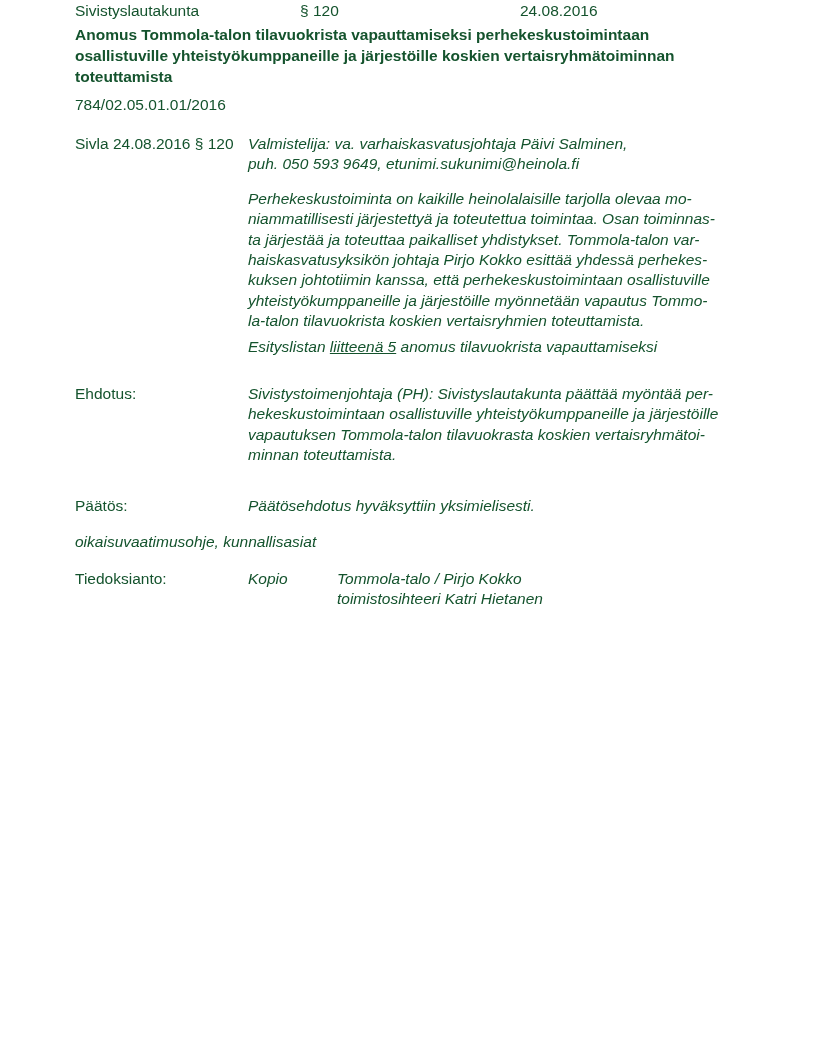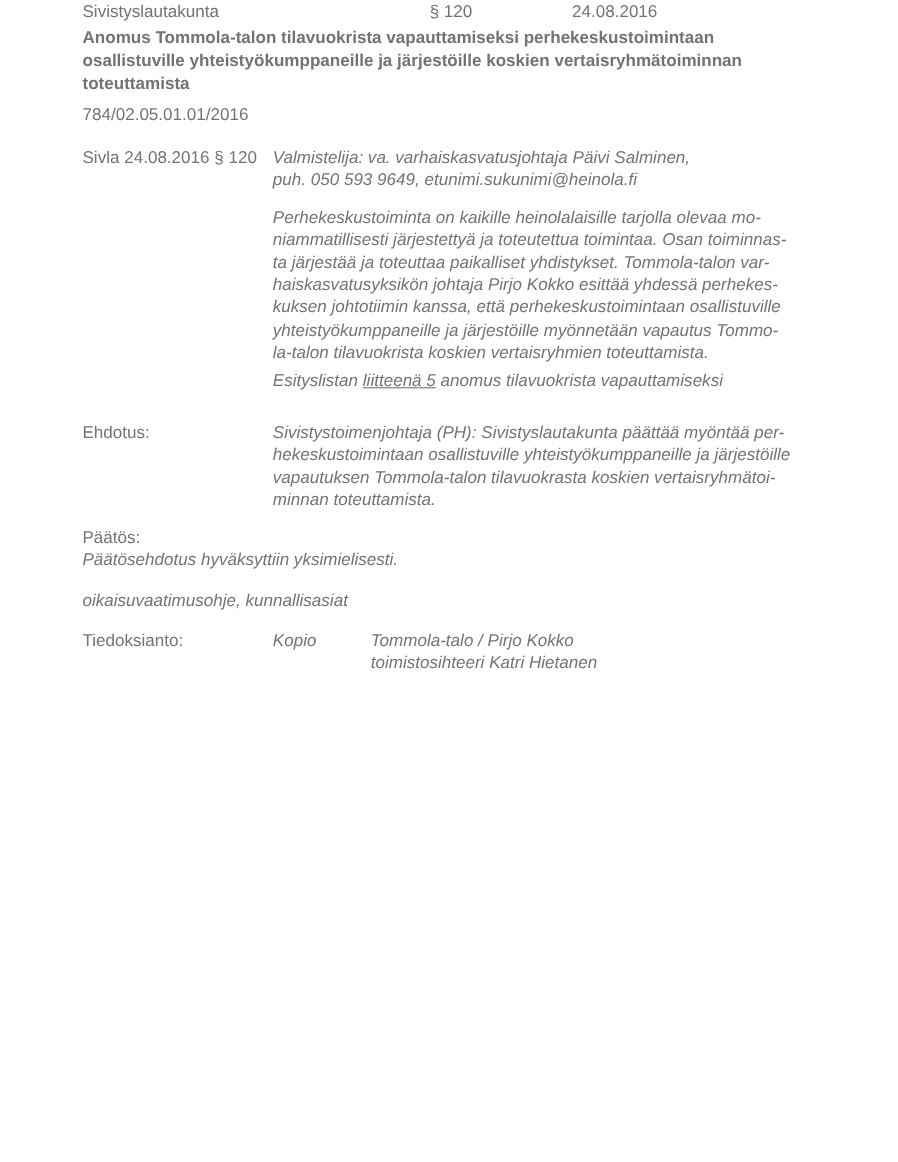--- a/index.html
+++ b/index.html
@@ -7,31 +7,31 @@
     padding: 0;
     background: #ffffff;
   }
   .page {
     position: relative;
     width: 816px;
     height: 1056px;
     box-sizing: border-box;
     padding: 2px 40px 0 75px;
     background: #ffffff;
-    color: #737373;
+    color: #14532d;
     font-family: "Liberation Sans", "DejaVu Sans", sans-serif;
     font-size: 15.5px;
     overflow: hidden;
   }
   .header-row {
     display: flex;
     line-height: 18px;
   }
   .header-col1 { width: 225px; }
-  .header-col2 { width: 220px; text-align: center; }
+  .header-col2 { width: 220px; }
   .header-col3 { }
   .doc-title {
     margin-top: 4px;
     width: 648px;
     font-weight: bold;
     line-height: 21px;
   }
   .diary-number {
     margin-top: 9px;
     line-height: 18px;
@@ -48,21 +48,21 @@
   .row-content {
     width: 505px;
     font-style: italic;
   }
   .preline { white-space: pre-line; }
   .para-body { margin-top: 14px; }
   .para-attachment { margin-top: 5px; }
   .attachment-link { text-decoration: underline; text-align: center; }
   .row-sivla { margin-top: 20px; }
   .row-ehdotus { margin-top: 27px; }
-  .row-paatos { margin-top: 14px; flex-direction: column; }
+  .row-paatos { margin-top: 30px; }
   .row-muutoksenhaku { margin-top: 16px; }
   .row-tiedoksianto { margin-top: 16px; }
   .sub-col-method { width: 89px; flex-shrink: 0; }
 </style>
 </head>
 <body>
 
 <div class="page">
 
   <div class="header-row">

